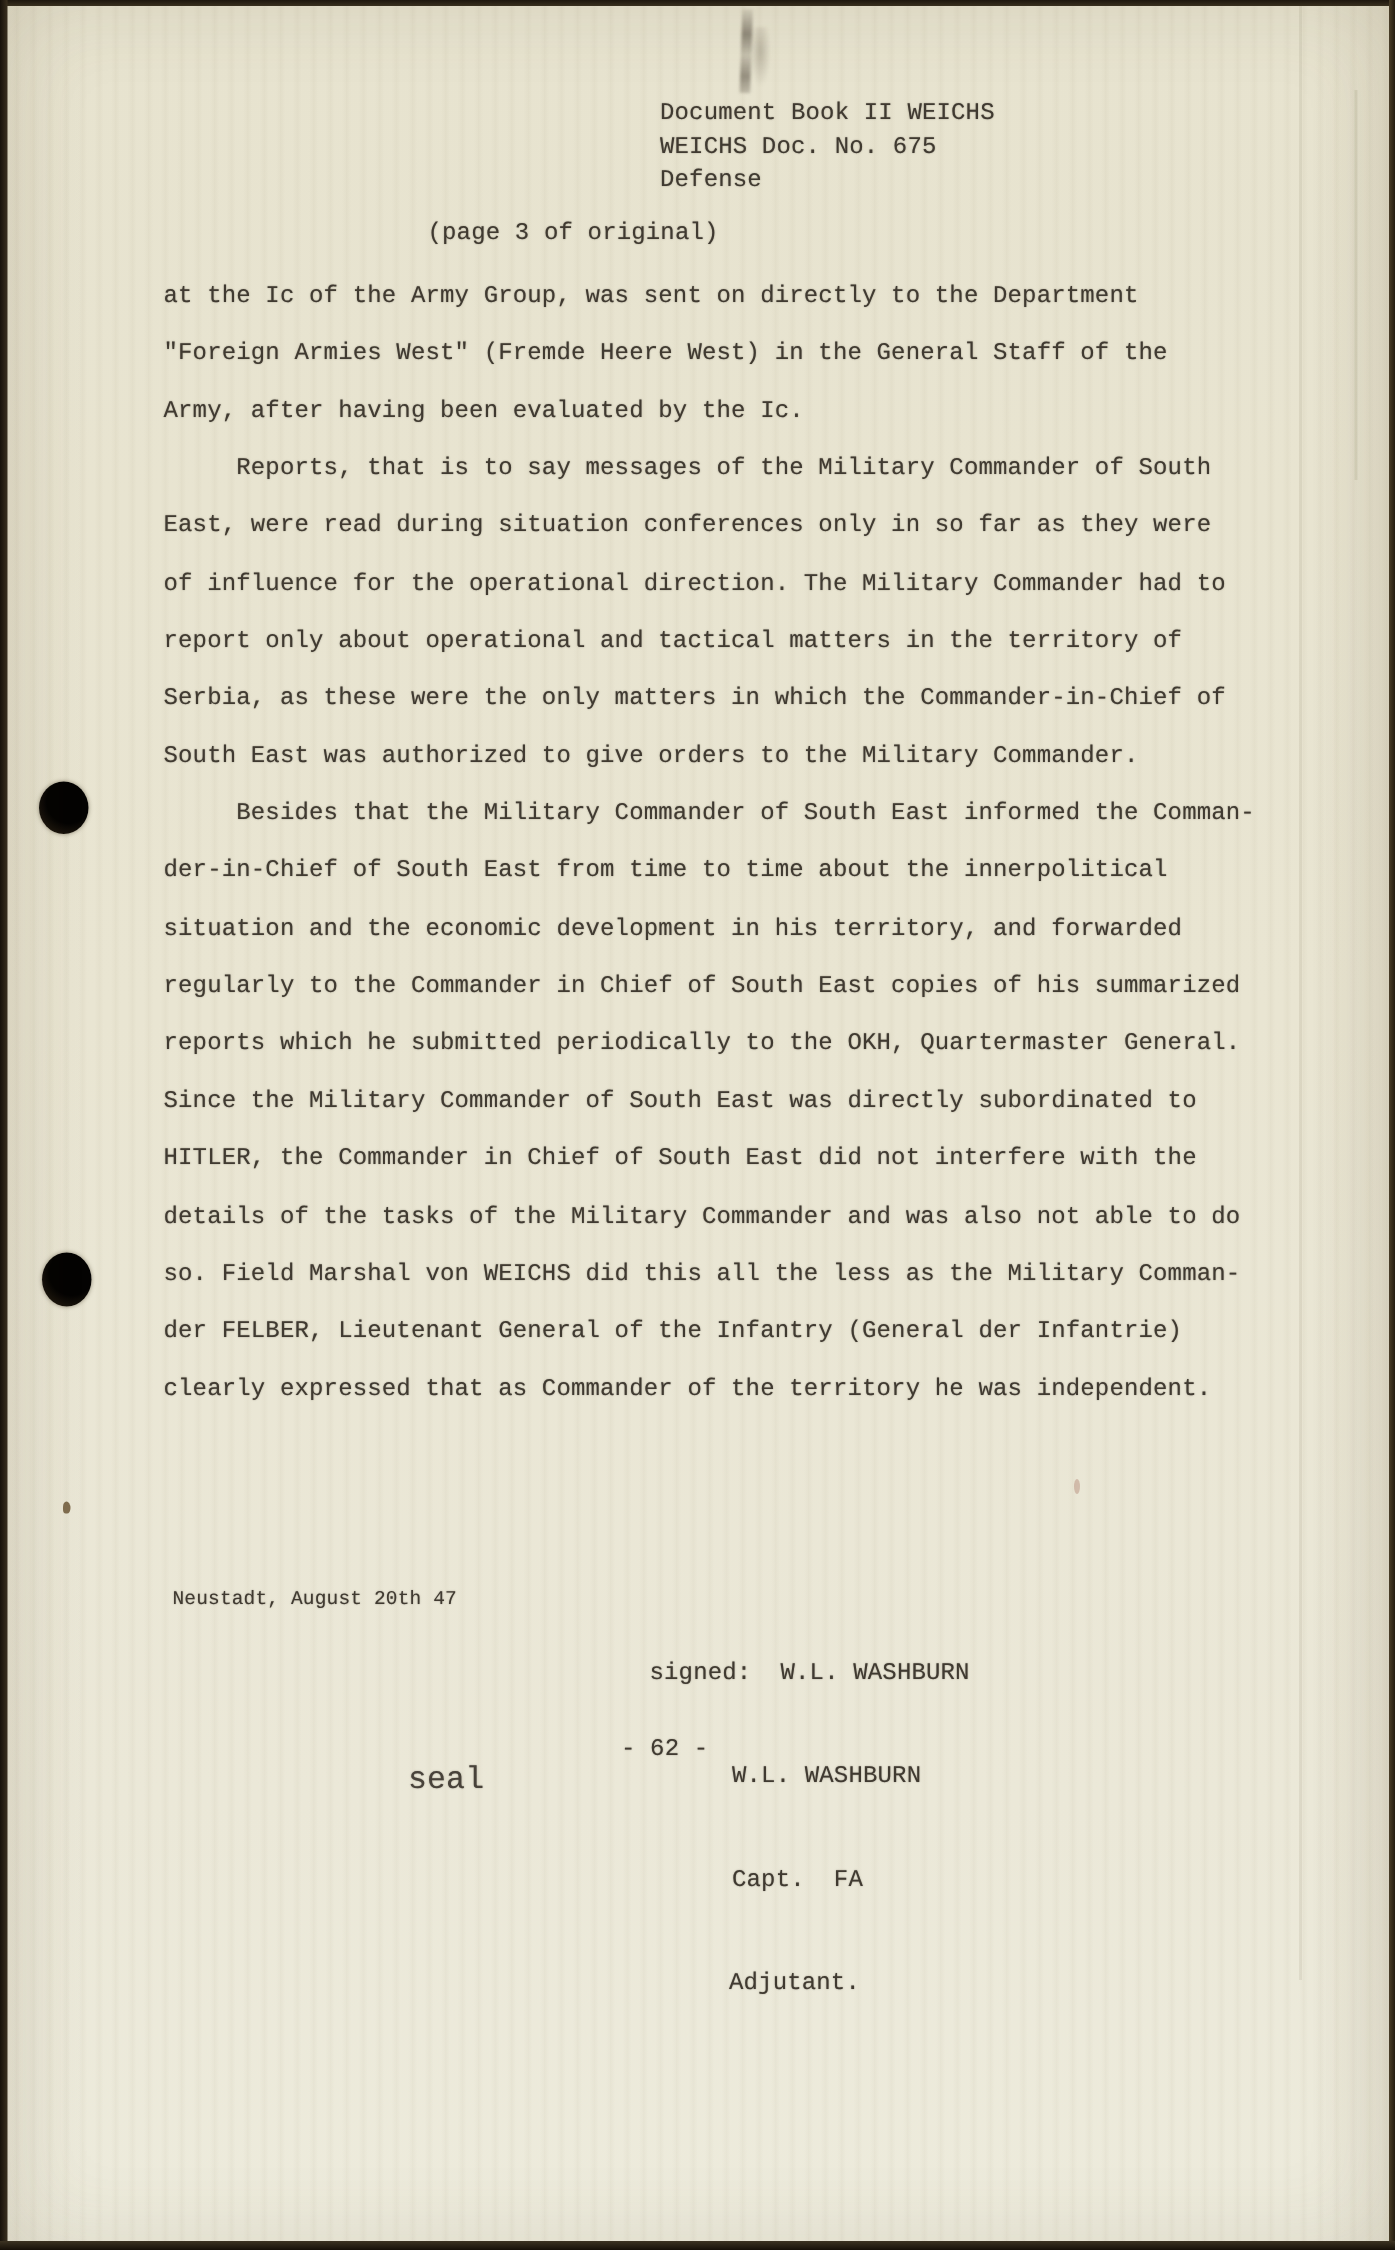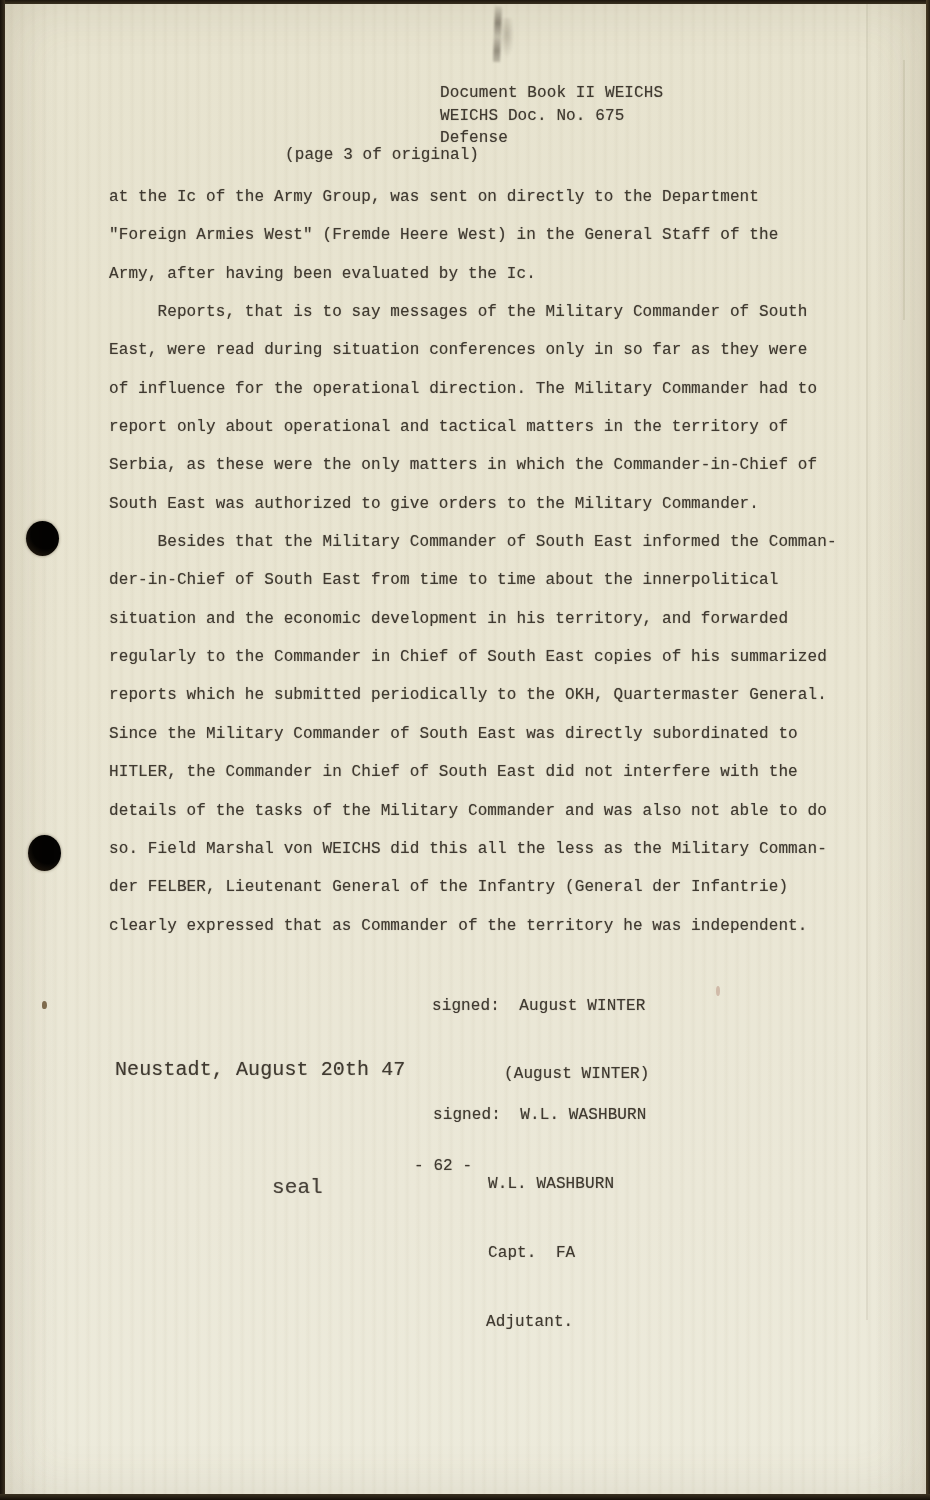--- a/index.html
+++ b/index.html
@@ -51,28 +51,28 @@
   .smudge2{
     position:absolute;left:500px;top:18px;width:14px;height:40px;
     background:radial-gradient(ellipse at 50% 40%, rgba(80,70,55,0.28), rgba(80,70,55,0) 70%);
     filter:blur(1px);
   }
   .speck1{position:absolute;left:42px;top:1001px;width:5px;height:8px;border-radius:50% 60% 50% 40%;background:#6d5737;opacity:.85;}
   .speck2{position:absolute;left:716px;top:986px;width:4px;height:10px;border-radius:50%;background:#b78f7e;opacity:.5;}
 
   
   .tw{white-space:pre;letter-spacing:0.1px;text-shadow:0 0 1px rgba(64,58,47,0.55);}
-  .header-block{position:absolute;left:440px;top:64px;font-size:16px;line-height:22.5px;margin-top:18px;}
+  .header-block{position:absolute;left:440px;top:64px;font-size:16px;line-height:22.5px;}
   .page-ref{position:absolute;left:285px;top:146px;font-size:16px;}
   .body-block{position:absolute;left:109px;top:178px;font-size:16px;}
   .body-block .tline{height:38.35px;line-height:38.35px;}
   .sig-block{position:absolute;left:432px;top:950px;font-size:16px;line-height:22.5px;}
   .sig-block .indent{margin-left:72px;}
   .certification{position:absolute;left:152px;top:1021px;font-size:16px;}
-  .place-date{position:absolute;left:115px;top:1058px;font-size:20px;}
+  .place-date{position:absolute;left:115px;top:1058px;font-size:13px;}
   .attest-block{position:absolute;left:433px;top:1058px;font-size:16px;line-height:23px;}
   .attest-block .l2{margin-left:55px;}
   .attest-block .l3{margin-left:55px;}
   .attest-block .l4{margin-left:53px;}
   .seal-label{position:absolute;left:272px;top:1176px;font-size:21px;font-weight:normal;color:#48423a;}
   .page-number{position:absolute;left:414px;top:1157px;font-size:16px;}
 </style>
 </head>
 <body>
 
@@ -86,24 +86,20 @@
   <div class="smudge2"></div>
   <div class="speck1"></div>
   <div class="speck2"></div>
 
   <div class="header-block tw"><div class="tline">Document Book II WEICHS</div><div class="tline">WEICHS Doc. No. 675</div><div class="tline">Defense</div></div>
 
   <div class="page-ref tw">(page 3 of original)</div>
 
   <div class="body-block tw"><div class="tline">at the Ic of the Army Group, was sent on directly to the Department</div><div class="tline">"Foreign Armies West" (Fremde Heere West) in the General Staff of the</div><div class="tline">Army, after having been evaluated by the Ic.</div><div class="tline">     Reports, that is to say messages of the Military Commander of South</div><div class="tline">East, were read during situation conferences only in so far as they were</div><div class="tline">of influence for the operational direction. The Military Commander had to</div><div class="tline">report only about operational and tactical matters in the territory of</div><div class="tline">Serbia, as these were the only matters in which the Commander-in-Chief of</div><div class="tline">South East was authorized to give orders to the Military Commander.</div><div class="tline">     Besides that the Military Commander of South East informed the Comman-</div><div class="tline">der-in-Chief of South East from time to time about the innerpolitical</div><div class="tline">situation and the economic development in his territory, and forwarded</div><div class="tline">regularly to the Commander in Chief of South East copies of his summarized</div><div class="tline">reports which he submitted periodically to the OKH, Quartermaster General.</div><div class="tline">Since the Military Commander of South East was directly subordinated to</div><div class="tline">HITLER, the Commander in Chief of South East did not interfere with the</div><div class="tline">details of the tasks of the Military Commander and was also not able to do</div><div class="tline">so. Field Marshal von WEICHS did this all the less as the Military Comman-</div><div class="tline">der FELBER, Lieutenant General of the Infantry (General der Infantrie)</div><div class="tline">clearly expressed that as Commander of the territory he was independent.</div></div>
 
-  <div class="sig-block tw">
-    <div>signed:  August WINTER</div>
-    <div class="indent">(August WINTER)</div>
-  </div>
 
 
   <div class="place-date tw">Neustadt, August 20th 47</div>
 
   <div class="attest-block tw">
     <div>signed:  W.L. WASHBURN</div>
     <div class="l2">W.L. WASHBURN</div>
     <div class="l3">Capt.  FA</div>
     <div class="l4">Adjutant.</div>
   </div>

